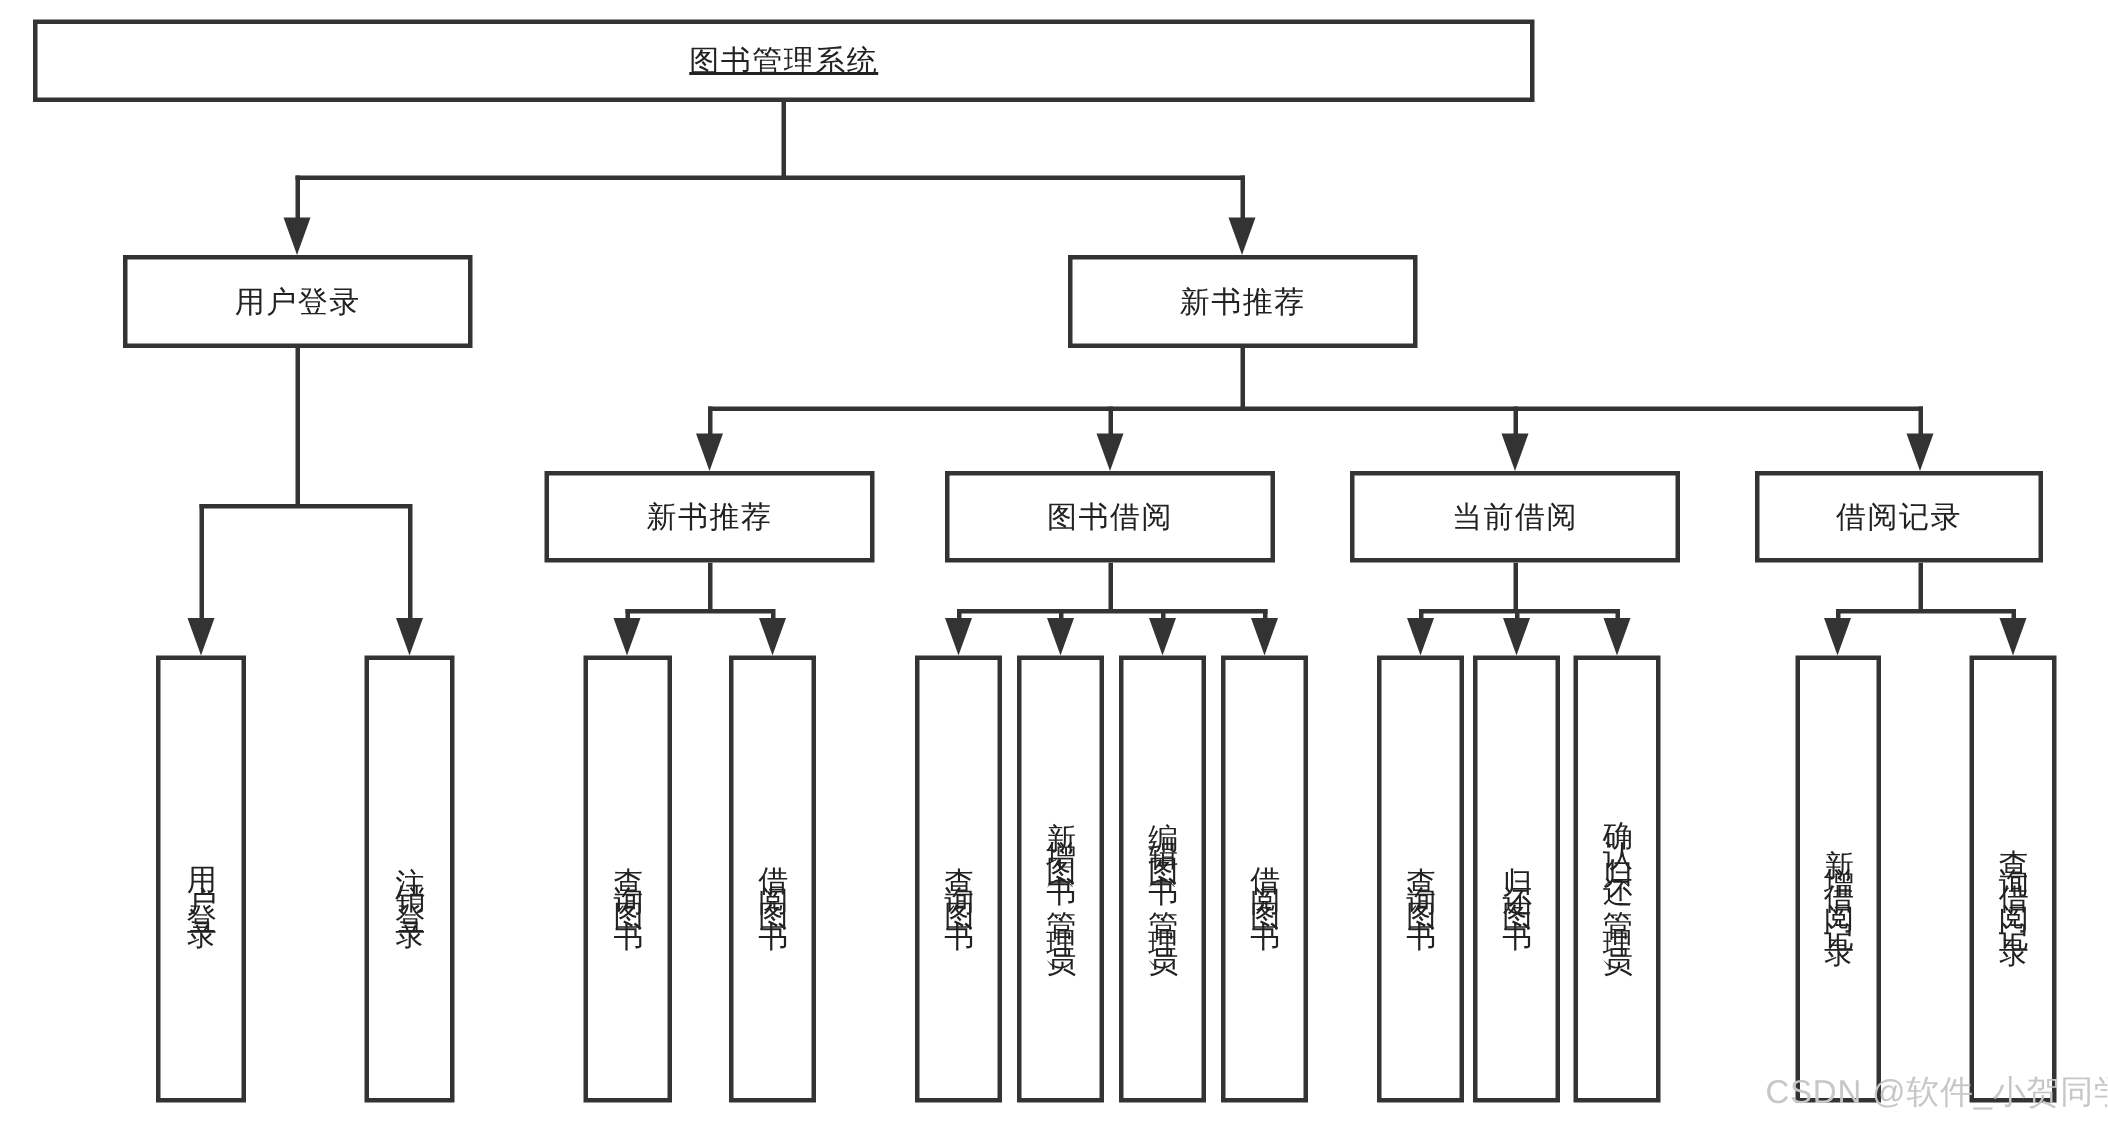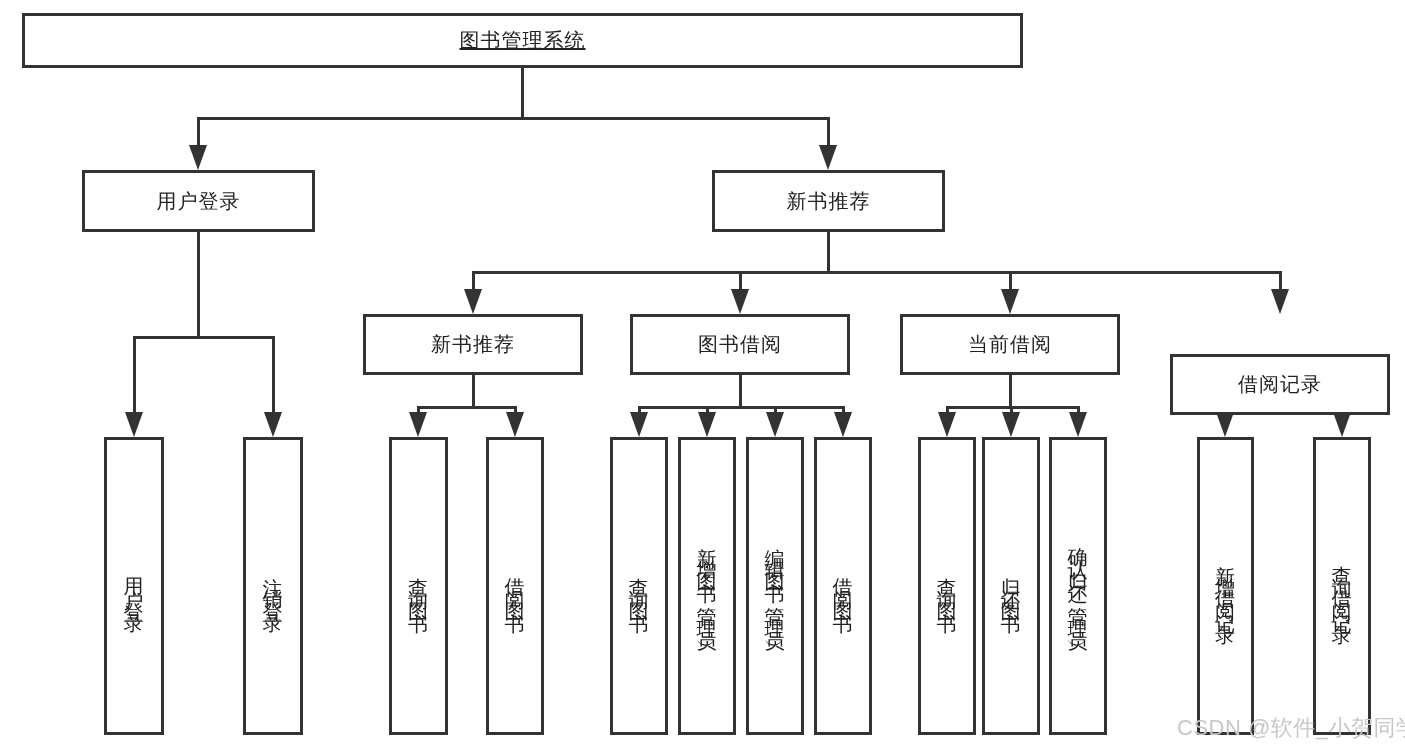--- a/index.html
+++ b/index.html
@@ -71,21 +71,21 @@
 
   <div class="box" style="left:363px;top:314px;width:220px;height:61px;">
     <span>新书推荐</span>
   </div>
   <div class="box" style="left:630px;top:314px;width:220px;height:61px;">
     <span>图书借阅</span>
   </div>
   <div class="box" style="left:900px;top:314px;width:220px;height:61px;">
     <span>当前借阅</span>
   </div>
-  <div class="box" style="left:1170px;top:314px;width:220px;height:61px;margin-top:40px;">
+  <div class="box" style="left:1170px;top:314px;width:192px;height:61px;">
     <span>借阅记录</span>
   </div>
 
   <div class="vline" style="left:472px;top:375px;height:33px;"></div>
   <div class="hline" style="left:417px;top:406px;width:99px;"></div>
   <div class="vline" style="left:417px;top:406px;height:8px;"></div>
   <div class="arrow" style="left:409px;top:412px;"></div>
   <div class="vline" style="left:514px;top:406px;height:8px;"></div>
   <div class="arrow" style="left:506px;top:412px;"></div>
 

